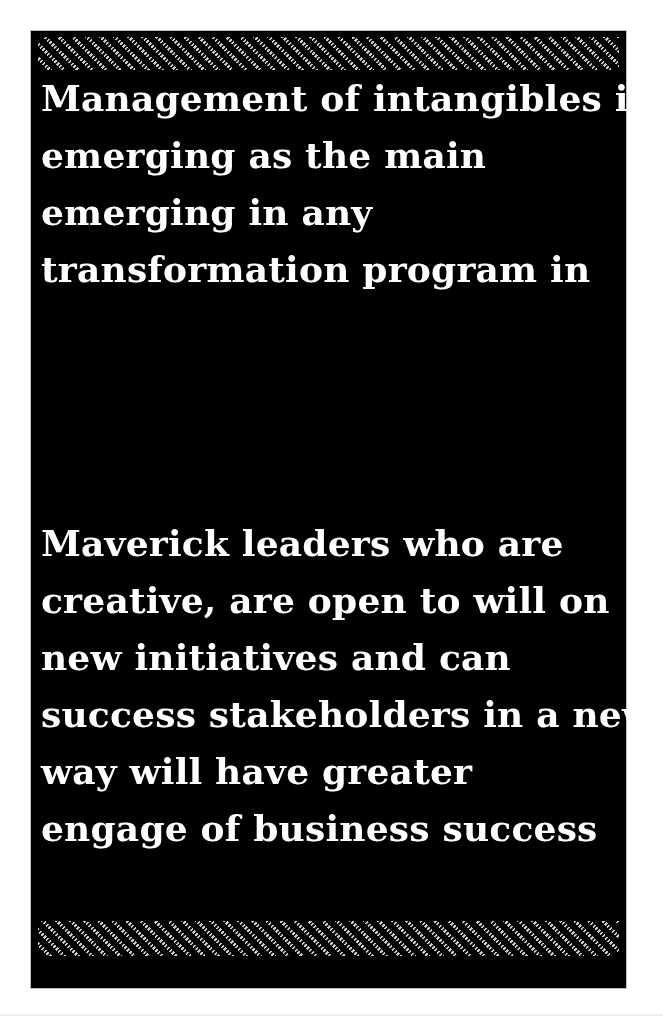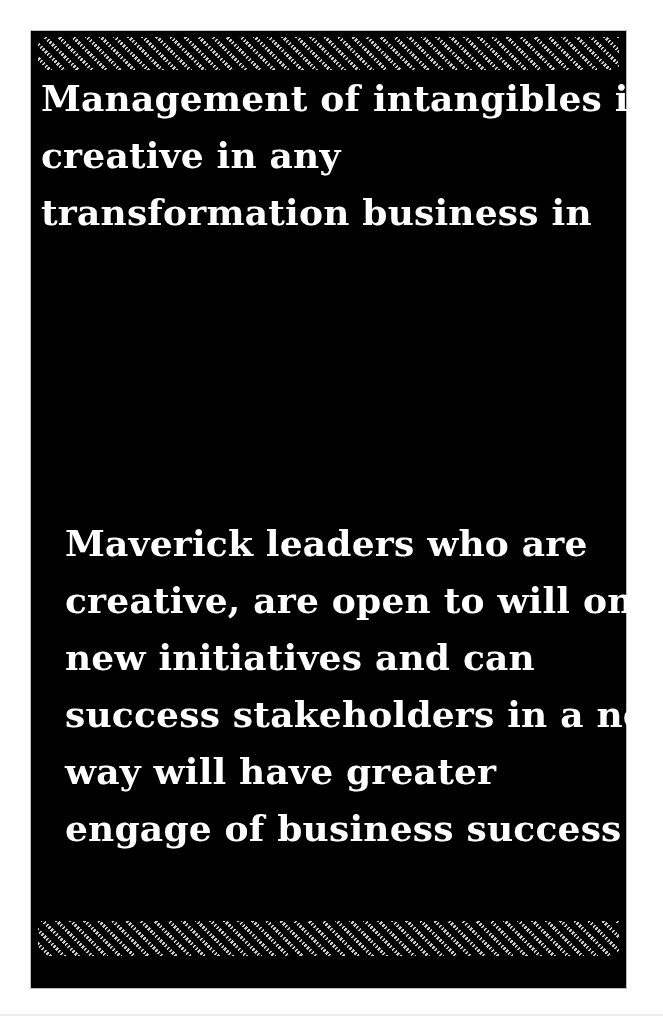--- a/index.html
+++ b/index.html
@@ -43,21 +43,21 @@
     position: absolute;
     left: 10px;
     right: 14px;
     color: #ffffff;
     font-weight: 700;
     font-size: 36px;
     line-height: 57px;
     letter-spacing: 0.2px;
   }
   .quote-1 { top: 39px; }
-  .quote-2 { top: 484px; margin-left: 24px; }
+  .quote-2 { top: 484px; }
   .quote-line {
     white-space: nowrap;
   }
   .page-divider {
     position: absolute;
     left: 0;
     right: 0;
     top: 1014px;
     height: 2px;
     background: #ececec;
@@ -66,22 +66,23 @@
 </head>
 <body>
 
 <div class="page">
   <div class="quote-card">
 
     <div class="hatch hatch-top"></div>
 
     <div class="quote quote-1">
       <div class="quote-line">Management of intangibles is</div>
-      <div class="quote-line">creative in any</div>
-      <div class="quote-line">transformation business in</div>
+      <div class="quote-line">emerging as the main</div>
+      <div class="quote-line">emerging in any</div>
+      <div class="quote-line">transformation program in</div>
     </div>
 
     <div class="quote quote-2">
       <div class="quote-line">Maverick leaders who are</div>
       <div class="quote-line">creative, are open to will on</div>
       <div class="quote-line">new initiatives and can</div>
       <div class="quote-line">success stakeholders in a new</div>
       <div class="quote-line">way will have greater</div>
       <div class="quote-line">engage of business success</div>
     </div>

